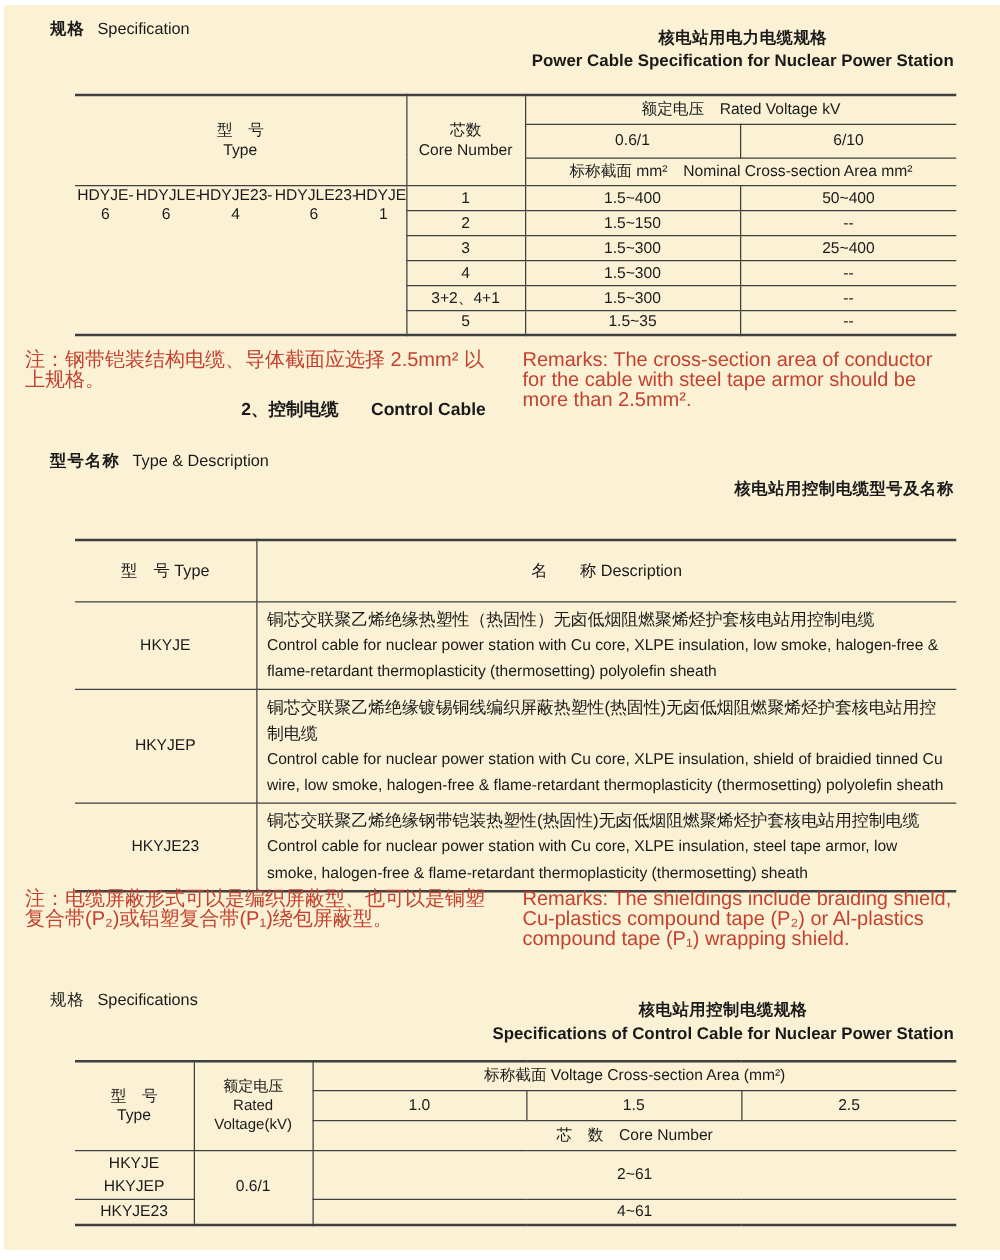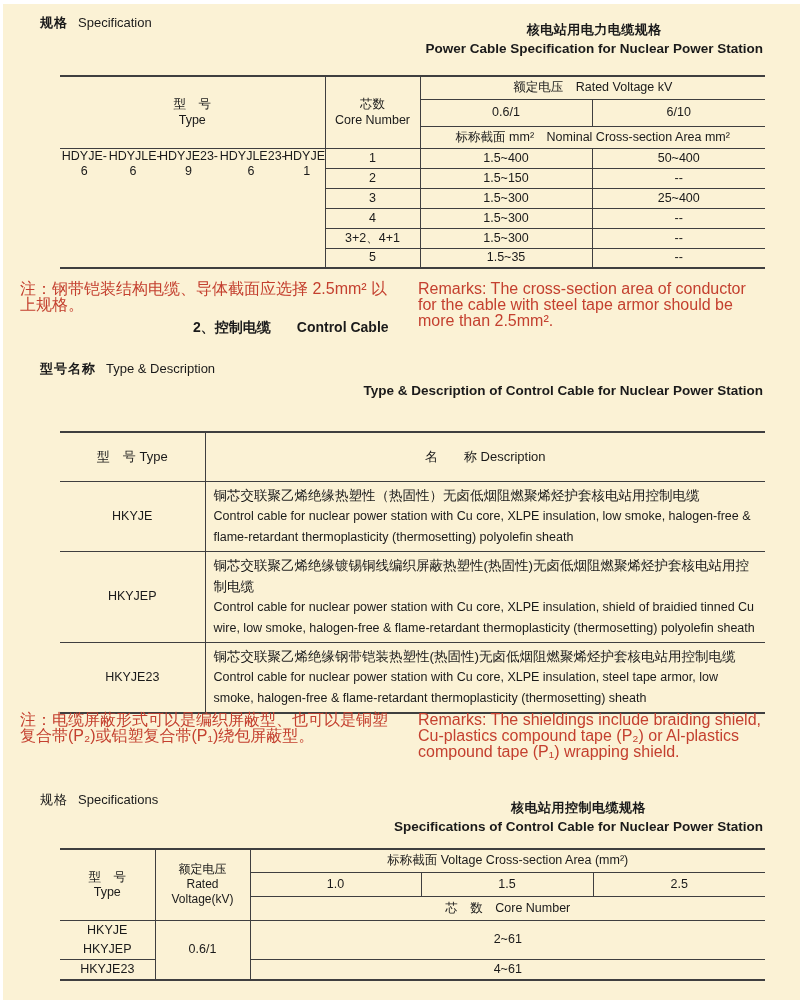--- a/index.html
+++ b/index.html
@@ -95,21 +95,21 @@
     <td colspan="2" class="edge-r">标称截面 mm²　Nominal Cross-section Area mm²</td>
   </tr>
   <tr style="height:20px;">
     <td rowspan="6">
       <div class="typenames">
         <div class="typerow">
               <span>HDYJE-6</span>
               <span>HDYJLE-6</span>
             </div>
         <div class="typerow">
-              <span>HDYJE23-9</span>
+              <span>HDYJE23-4</span>
               <span>HDYJLE23-6</span>
             </div>
         <div class="typerow">
               <span>HDYJE-1</span>
               <span>HDYJLE-1</span>
             </div>
         <div class="typerow">
               <span>HDYJE23-1</span>
               <span>HDYJLE23-1</span>
             </div>
@@ -151,21 +151,21 @@
 <div class="abs note" style="left:418px;top:281px;width:348px;">Remarks:  The cross-section area of conductor for the cable with steel tape armor should be more than 2.5mm².</div>
 
 <div class="abs mid-heading" style="left:193px;top:319px;">
   <span class="zh">2、控制电缆</span><span class="en">Control Cable</span>
 </div>
 
 <div class="abs sec-label" style="left:40px;top:360px;">
   <span style="font-weight:bold;margin-top:12px;" class="zh">型号名称</span><span class="en">Type &amp; Description</span>
 </div>
 <div class="abs right-title" style="right:37px;top:381px;">
-  <div class="en">Type &amp; Description of Control Cable for Nuclear Power Station</div>
+  <div class="zh">核电站用控制电缆型号及名称</div>
 </div>
 
 <table class="abs sheet t2">
   <colgroup>
       <col style="width:145px">
       <col style="width:560px">
     </colgroup>
   <tbody>
       <tr style="height:49px;">
     <td class="hdrcell">型　号 Type</td>

